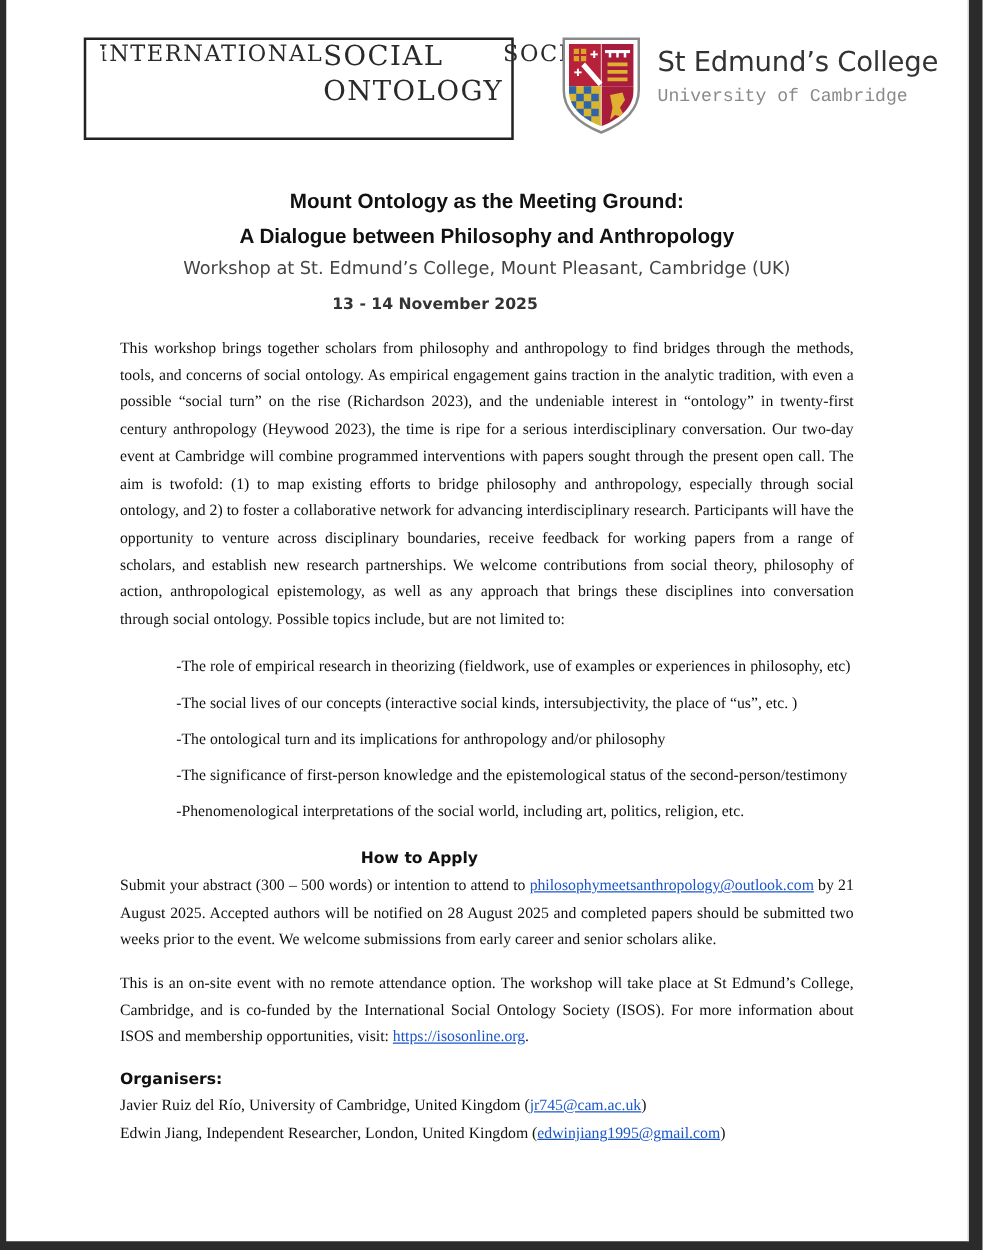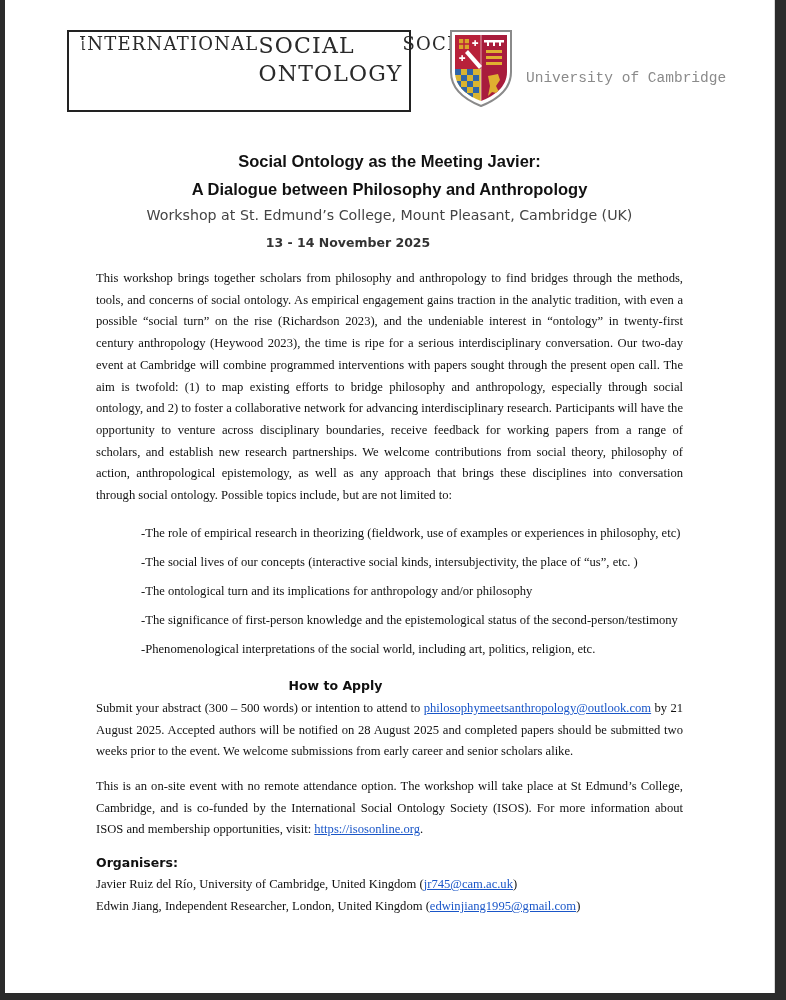--- a/index.html
+++ b/index.html
@@ -130,24 +130,25 @@
         <g fill="#e0b030">
           <rect x="38" y="22" width="16" height="3"></rect>
           <rect x="38" y="28" width="16" height="3"></rect>
           <rect x="38" y="34" width="16" height="3"></rect>
         </g>
 
         <path d="M40 48 L50 46 L52 52 L48 58 L52 66 L44 64 L40 68 L42 58 Z" fill="#e0b030"></path>
         <line x1="33" y1="7" x2="33" y2="75" stroke="#ffffff" stroke-width="0.6"></line>
       </g>
     </svg>
+    <div class="college-name">St Edmund’s College</div>
     <div class="college-sub">University of Cambridge</div>
   </div>
 
-  <div class="title" style="top:152px;">Social Ontology as the Meeting Javier:</div>
+  <div class="title" style="top:152px;">Mount Ontology as the Meeting Ground:</div>
   <div class="title" style="top:180px;">A Dialogue between Philosophy and Anthropology</div>
   <div class="subtitle" style="top:207px;">Workshop at St. Edmund’s College, Mount Pleasant, Cambridge (UK)</div>
   <div class="dates" style="top:235px;">13 - 14 November  2025</div>
 
   <p class="body-text" style="top:268px;">This workshop brings together scholars from philosophy and anthropology to find bridges through the methods, tools, and concerns of social ontology. As empirical engagement gains traction in the analytic tradition, with even a possible “social turn” on the rise (Richardson 2023), and the undeniable interest in “ontology” in twenty-first century anthropology (Heywood 2023), the time is ripe for a serious interdisciplinary conversation. Our two-day event at Cambridge will combine programmed interventions with papers sought through the present open call. The aim is twofold: (1) to map existing efforts to bridge philosophy and anthropology, especially through social ontology, and 2) to foster a collaborative network for advancing interdisciplinary research. Participants will have the opportunity to venture across disciplinary boundaries, receive feedback for working papers from a range of scholars, and establish new research partnerships. We welcome contributions from social theory, philosophy of action, anthropological epistemology, as well as any approach that brings these disciplines into conversation through social ontology. Possible topics include, but are not limited to:</p>
 
   <ul class="topics">
     <li>-The role of empirical research in theorizing (fieldwork, use of examples or experiences in philosophy, etc)</li>
     <li>-The social lives of our concepts (interactive social kinds, intersubjectivity, the place of “us”, etc. )</li>
     <li>-The ontological turn and its implications for anthropology and/or philosophy</li>

